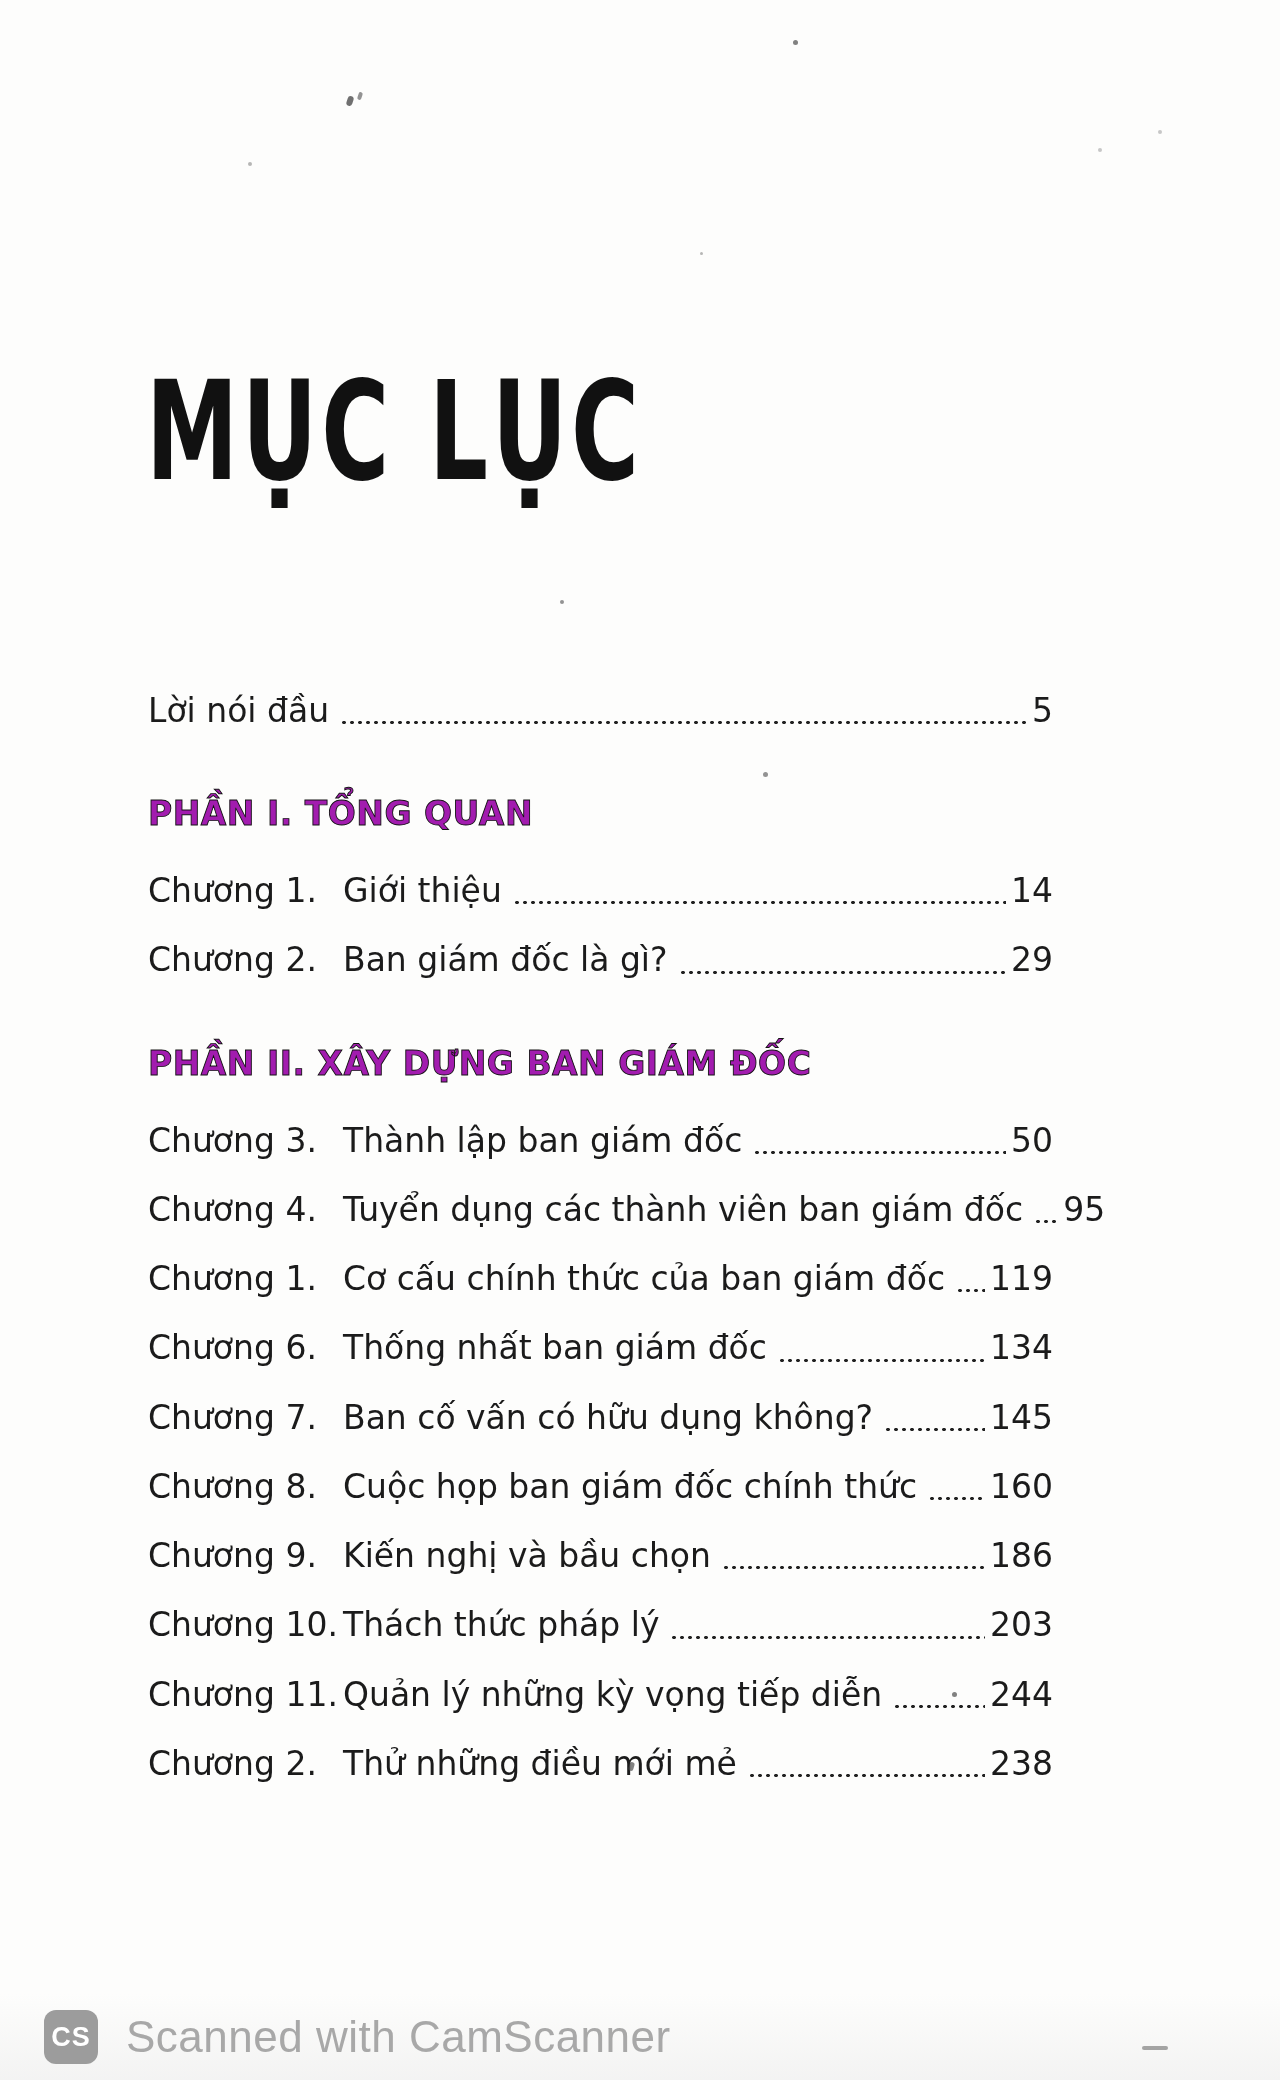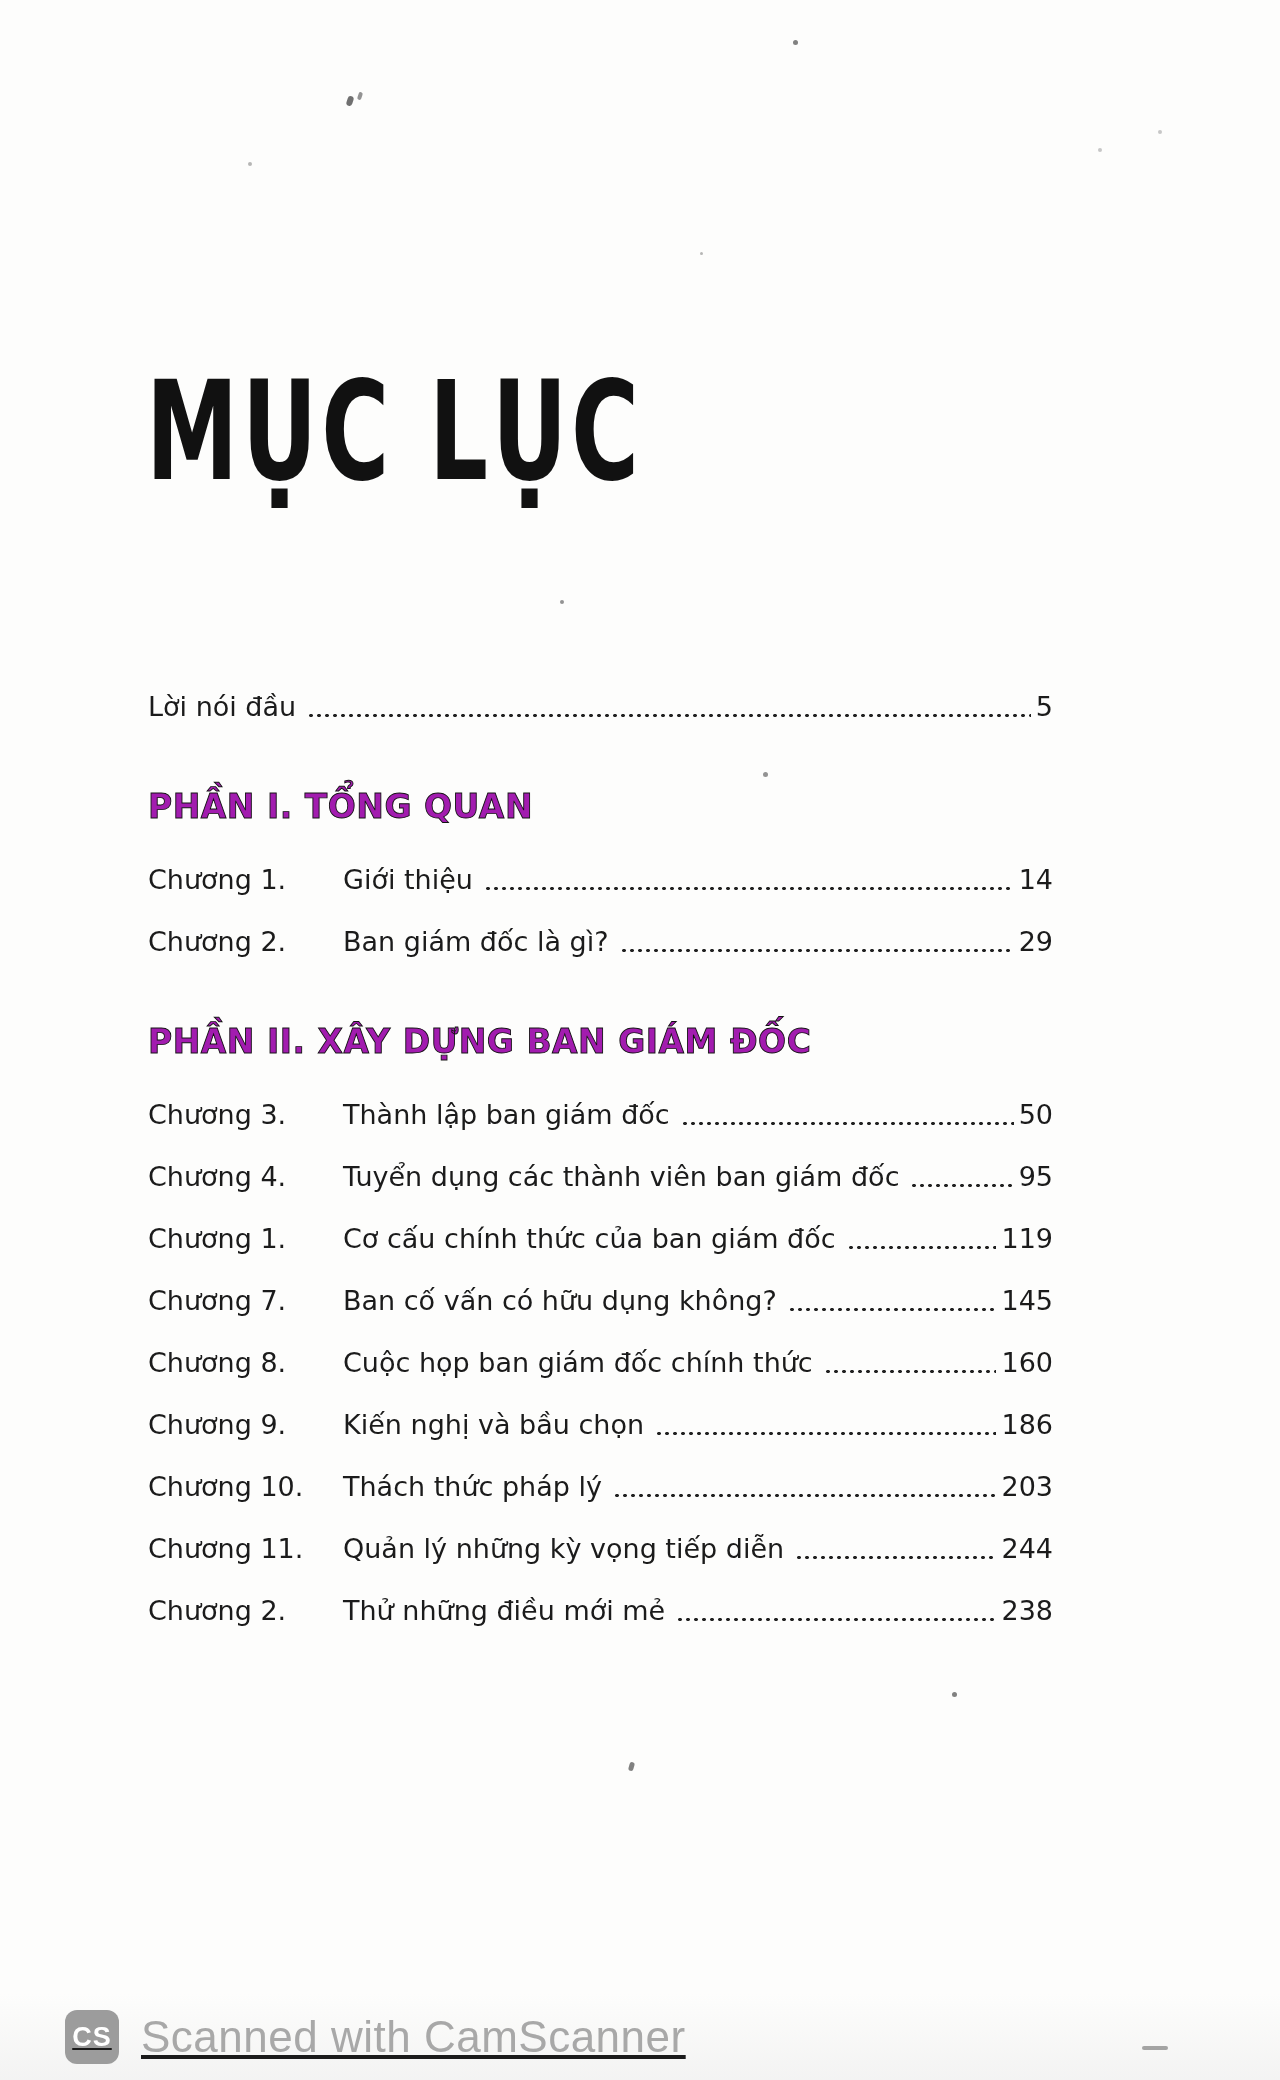--- a/index.html
+++ b/index.html
@@ -43,21 +43,22 @@
     line-height: 1.3;
     letter-spacing: 0.5px;
     -webkit-text-stroke: 0.9px #111;
     color: #a21caf;
     margin: 62px 0 34px 0;
     white-space: nowrap;
   }
 
   .row {
     display: flex;
-    font-size: 27px;
+    align-items: flex-end;
+    font-size: 33px;
     line-height: 1.25;
     margin-bottom: 28px;
   }
 
   .chapter-label {
     flex: none;
     width: 195px;
   }
 
   .entry {
@@ -85,25 +86,24 @@
 
   
   .footer {
     position: absolute;
     left: 0;
     bottom: 0;
     width: 100%;
     height: 86px;
     display: flex;
     align-items: center;
-    padding-left: 65px;
-    gap: 22px;
+    padding-left: 44px;
+    gap: 28px;
     background: linear-gradient(180deg, rgba(250,250,250,0) 0%, rgba(235,235,235,0.55) 100%);
     font-family: "Liberation Sans", sans-serif;
-    text-decoration: underline;
   }
 
   .cs-logo {
     width: 54px;
     height: 54px;
     border-radius: 12px;
     background: #9c9c9c;
     color: #ffffff;
     font-weight: bold;
     font-size: 27px;
@@ -179,20 +179,26 @@
       <span class="num">95</span>
     </div>
 
     <div class="row">
       <span class="chapter-label">Chương 1.</span>
       <span class="entry">Cơ cấu chính thức của ban giám đốc</span>
       <span class="leader"></span>
       <span class="num">119</span>
     </div>
 
+    <div class="row">
+      <span class="chapter-label">Chương 6.</span>
+      <span class="entry">Thống nhất ban giám đốc</span>
+      <span class="leader"></span>
+      <span class="num">134</span>
+    </div>
 
     <div class="row">
       <span class="chapter-label">Chương 7.</span>
       <span class="entry">Ban cố vấn có hữu dụng không?</span>
       <span class="leader"></span>
       <span class="num">145</span>
     </div>
 
 
     <div class="row">

